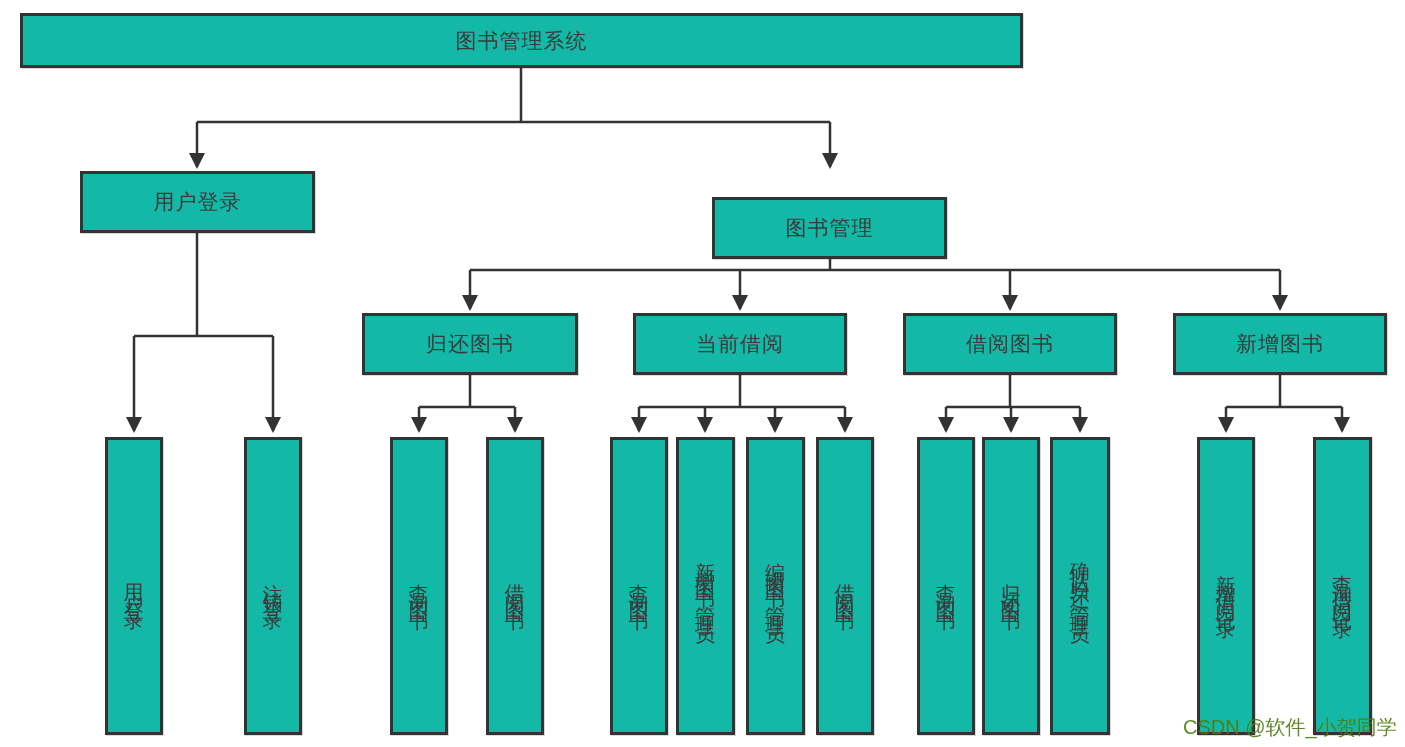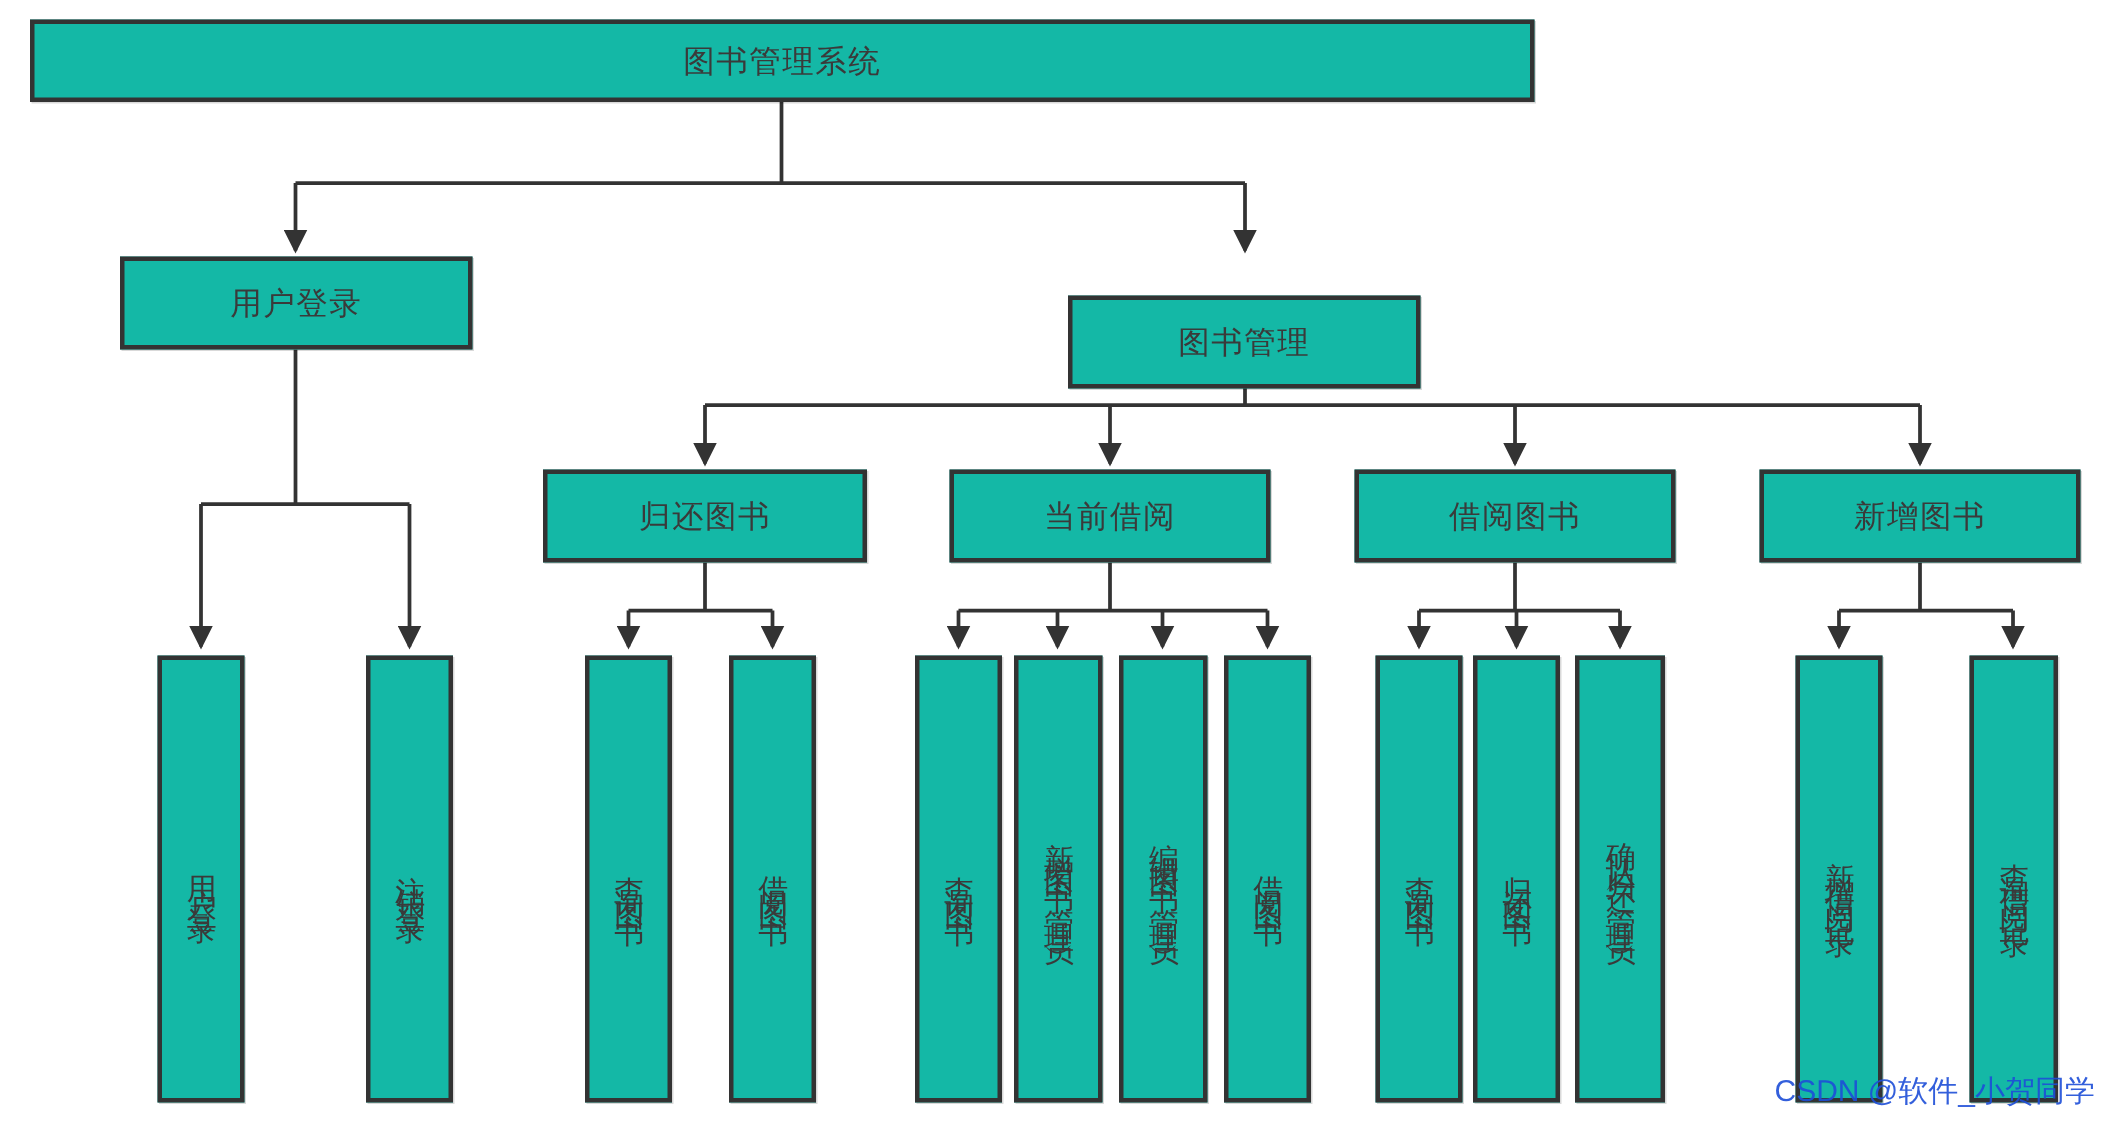--- a/index.html
+++ b/index.html
@@ -44,21 +44,21 @@
     font-size: 20px;
     letter-spacing: 9px;
     line-height: 1;
     white-space: nowrap;
   }
   .watermark {
     position: absolute;
     left: 1183px;
     top: 714px;
     font-size: 20px;
-    color: #1d4ed8;
+    color: #4d7c0f;
     white-space: nowrap;
     z-index: 3;
     opacity: 0.9;
   }
 </style>
 </head>
 <body>
 
 <div class="canvas">
 

